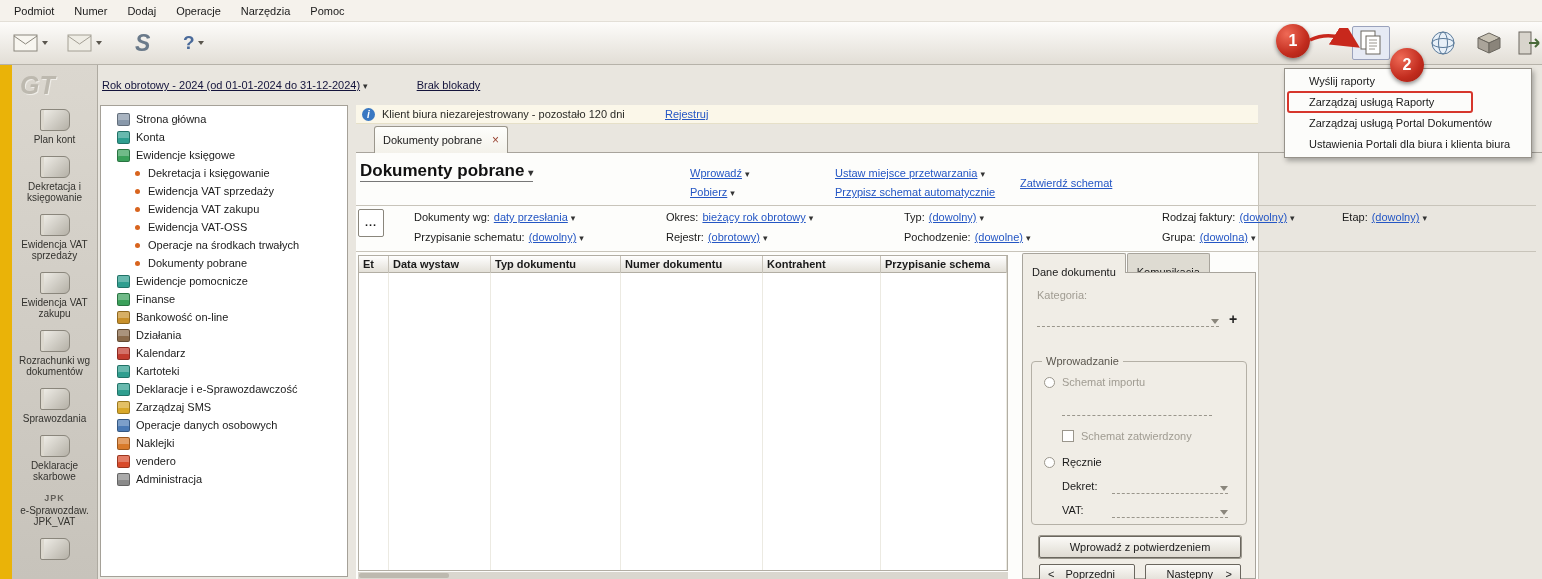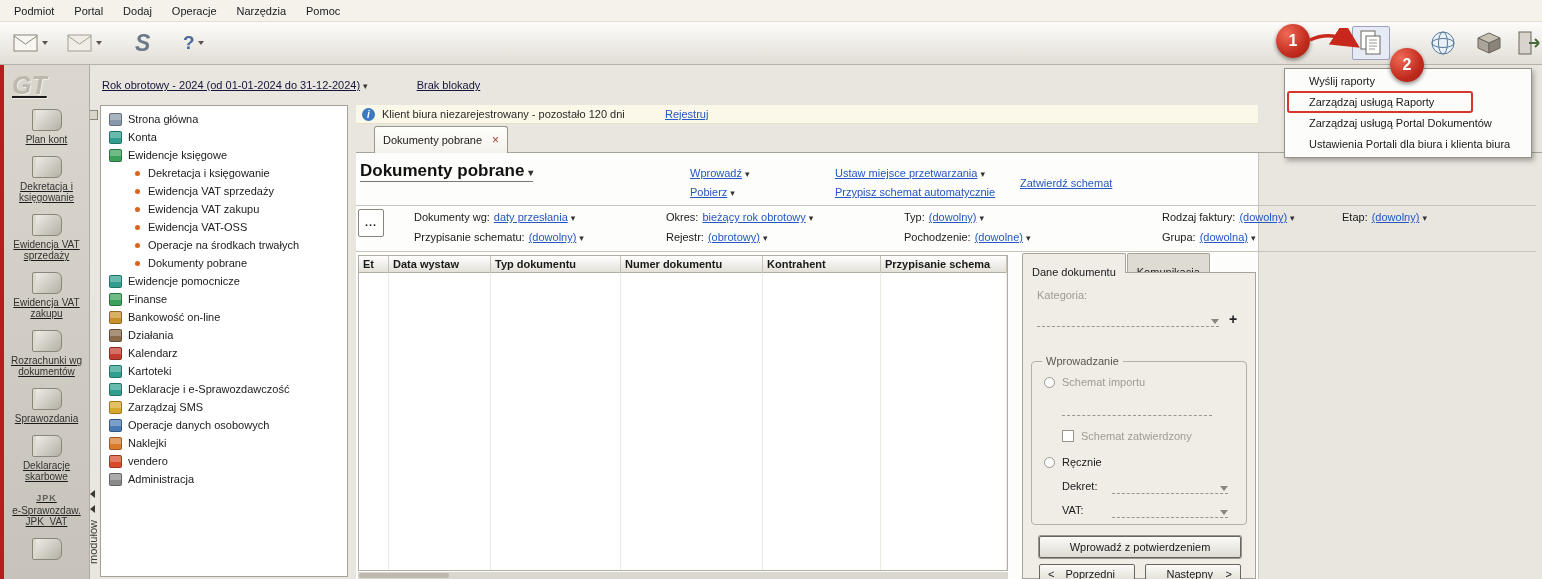--- a/index.html
+++ b/index.html
@@ -1,53 +1,53 @@
 <!DOCTYPE html>
 <html><head>
 <meta charset="utf-8">
 <style>
   *{margin:0;padding:0;box-sizing:border-box;}
   body{width:1542px;height:579px;font-family:"Liberation Sans",sans-serif;font-size:11px;color:#1a1a1a;background:#e9e6df;overflow:hidden;}
-  #app{position:relative;width:1542px;height:579px;background:#b91c1c;overflow:hidden;}
+  #app{position:relative;width:1542px;height:579px;background:#eab308;overflow:hidden;}
 
   
   .menubar{position:absolute;left:0;top:0;width:100%;height:22px;background:#f5f2ec;border-bottom:1px solid #e3dfd7;display:flex;align-items:center;padding-left:4px;z-index:5;}
   .menubar .mi{padding:3px 10px;cursor:default;}
 
   
   .toolbar{position:absolute;left:0;top:22px;width:100%;height:43px;background:linear-gradient(#fdfcfa,#e2ded6);border-bottom:1px solid #b6b2a9;z-index:5;}
   .tbtn{position:absolute;top:4px;height:34px;display:flex;align-items:center;gap:3px;padding:2px 4px;border:1px solid transparent;border-radius:2px;cursor:pointer;}
   .tbtn.pressed{background:#e6eaf4;border:1px solid #9aa2bc;}
   .tcaret{width:0;height:0;border-left:3px solid transparent;border-right:3px solid transparent;border-top:4px solid #5a564e;}
   .sfera-glyph{font-size:23px;font-weight:bold;font-style:italic;color:#6a7a8a;line-height:26px;}
   .help-glyph{font-size:19px;font-weight:bold;color:#4a6a9a;line-height:26px;}
 
   
-  .sidebar{position:absolute;left:4px;top:65px;width:86px;height:514px;background:linear-gradient(180deg,#dbd7cf,#c7c3bb);border-right:1px solid #aeaaa1;overflow:hidden;z-index:4;text-decoration:underline;}
+  .sidebar{position:absolute;left:12px;top:65px;width:86px;height:514px;background:linear-gradient(180deg,#dbd7cf,#c7c3bb);border-right:1px solid #aeaaa1;overflow:hidden;z-index:4;}
   .gtlogo{font-size:25px;font-weight:bold;font-style:italic;color:#bdb9af;padding:6px 0 4px 8px;text-shadow:1px 1px 0 #efede8;}
   .sbitem{display:flex;flex-direction:column;align-items:center;padding:5px 2px 6px 2px;cursor:pointer;}
   .ledger{width:30px;height:22px;background:linear-gradient(135deg,#f1efe9,#b4b0a6);border:1px solid #8a867c;border-radius:2px 6px 6px 2px;box-shadow:inset 3px 0 0 #dcd8ce;margin-bottom:3px;}
   .sblabel{font-size:10px;line-height:11px;text-align:center;color:#33322e;}
   .jpkbadge{font-size:9px;font-weight:bold;letter-spacing:1px;color:#63605a;margin-bottom:2px;}
 
   
   .workspace{position:absolute;left:86px;top:65px;right:0;bottom:0;background:#e9e6df;}
   .fiscal{position:absolute;left:16px;top:14px;height:18px;white-space:nowrap;z-index:2;}
   .fiscal a{color:#14143c;text-decoration:underline;cursor:pointer;margin-right:46px;}
   .ddc::after{content:"▾";display:inline-block;margin-left:3px;font-size:9px;color:#333;text-decoration:none;}
 
   
   .strip{position:absolute;left:0;top:40px;width:14px;bottom:0;}
   .pin{position:absolute;left:2px;top:5px;width:10px;height:10px;border:1px solid #8a867c;background:#d8d4ca;}
   .tri-l{width:0;height:0;border-right:5px solid #3a3a34;border-top:4px solid transparent;border-bottom:4px solid transparent;position:absolute;left:4px;cursor:pointer;}
   .vtext{position:absolute;left:1px;top:415px;writing-mode:vertical-rl;transform:rotate(180deg);font-size:11px;color:#3a3a34;}
 
   
   .treepanel{position:absolute;left:14px;top:40px;width:248px;bottom:2px;background:#fff;border:1px solid #a5a198;padding-top:4px;overflow:hidden;}
-  .trow{height:18px;display:flex;align-items:center;padding-left:8px;cursor:pointer;white-space:nowrap;}
+  .trow{height:18px;display:flex;align-items:center;padding-left:16px;cursor:pointer;white-space:nowrap;}
   .trow.child{padding-left:34px;}
   .ticon{width:13px;height:13px;border-radius:2px;border:1px solid rgba(0,0,0,.28);box-shadow:inset 0 6px 0 rgba(255,255,255,.28);margin-right:6px;flex:none;}
   .bullet{width:5px;height:5px;border-radius:50%;background:#d8641e;margin-right:8px;flex:none;}
   .ic0{background:#8898aa}.ic1{background:#2f9e8f}.ic2{background:#3aa05a}.ic3{background:#2f9e8f}
   .ic4{background:#3aa05a}.ic5{background:#c8902a}.ic6{background:#2f9e8f}.ic7{background:#8a6a4a}
   .ic8{background:#c23b2e}.ic9{background:#2f9e8f}.ic10{background:#2f9e8f}.ic11{background:#d8a82a}
   .ic12{background:#4a7ab5}.ic13{background:#d87a2a}.ic14{background:#d84a2a}.ic15{background:#2f9e8f}.ic16{background:#8a8a8a}
 
   
   .main{position:absolute;left:270px;top:40px;right:0;bottom:0;}
@@ -108,21 +108,21 @@
   .acirc{position:absolute;width:34px;height:34px;border-radius:50%;background:radial-gradient(circle at 11px 10px,#ef6a56,#c22c1e 60%,#9c1e12);color:#fff;font-size:16px;font-weight:bold;display:flex;align-items:center;justify-content:center;box-shadow:0 2px 4px rgba(0,0,0,.45);z-index:60;}
   .aarrow{position:absolute;z-index:61;pointer-events:none;}
 </style>
 </head>
 <body>
 
 <div id="app">
 
   <div class="menubar">
     <span class="mi">Podmiot</span>
-    <span class="mi">Portal</span>
+    <span class="mi">Numer</span>
     <span class="mi">Dodaj</span>
     <span class="mi">Operacje</span>
     <span class="mi">Narzędzia</span>
     <span class="mi">Pomoc</span>
   </div>
 
   <div class="toolbar">
     <div class="tbtn" style="left:8px">
       <svg width="26" height="20">
           <rect x="1" y="2" width="23" height="16" fill="#f8f6f0" stroke="#8a867c"></rect>

